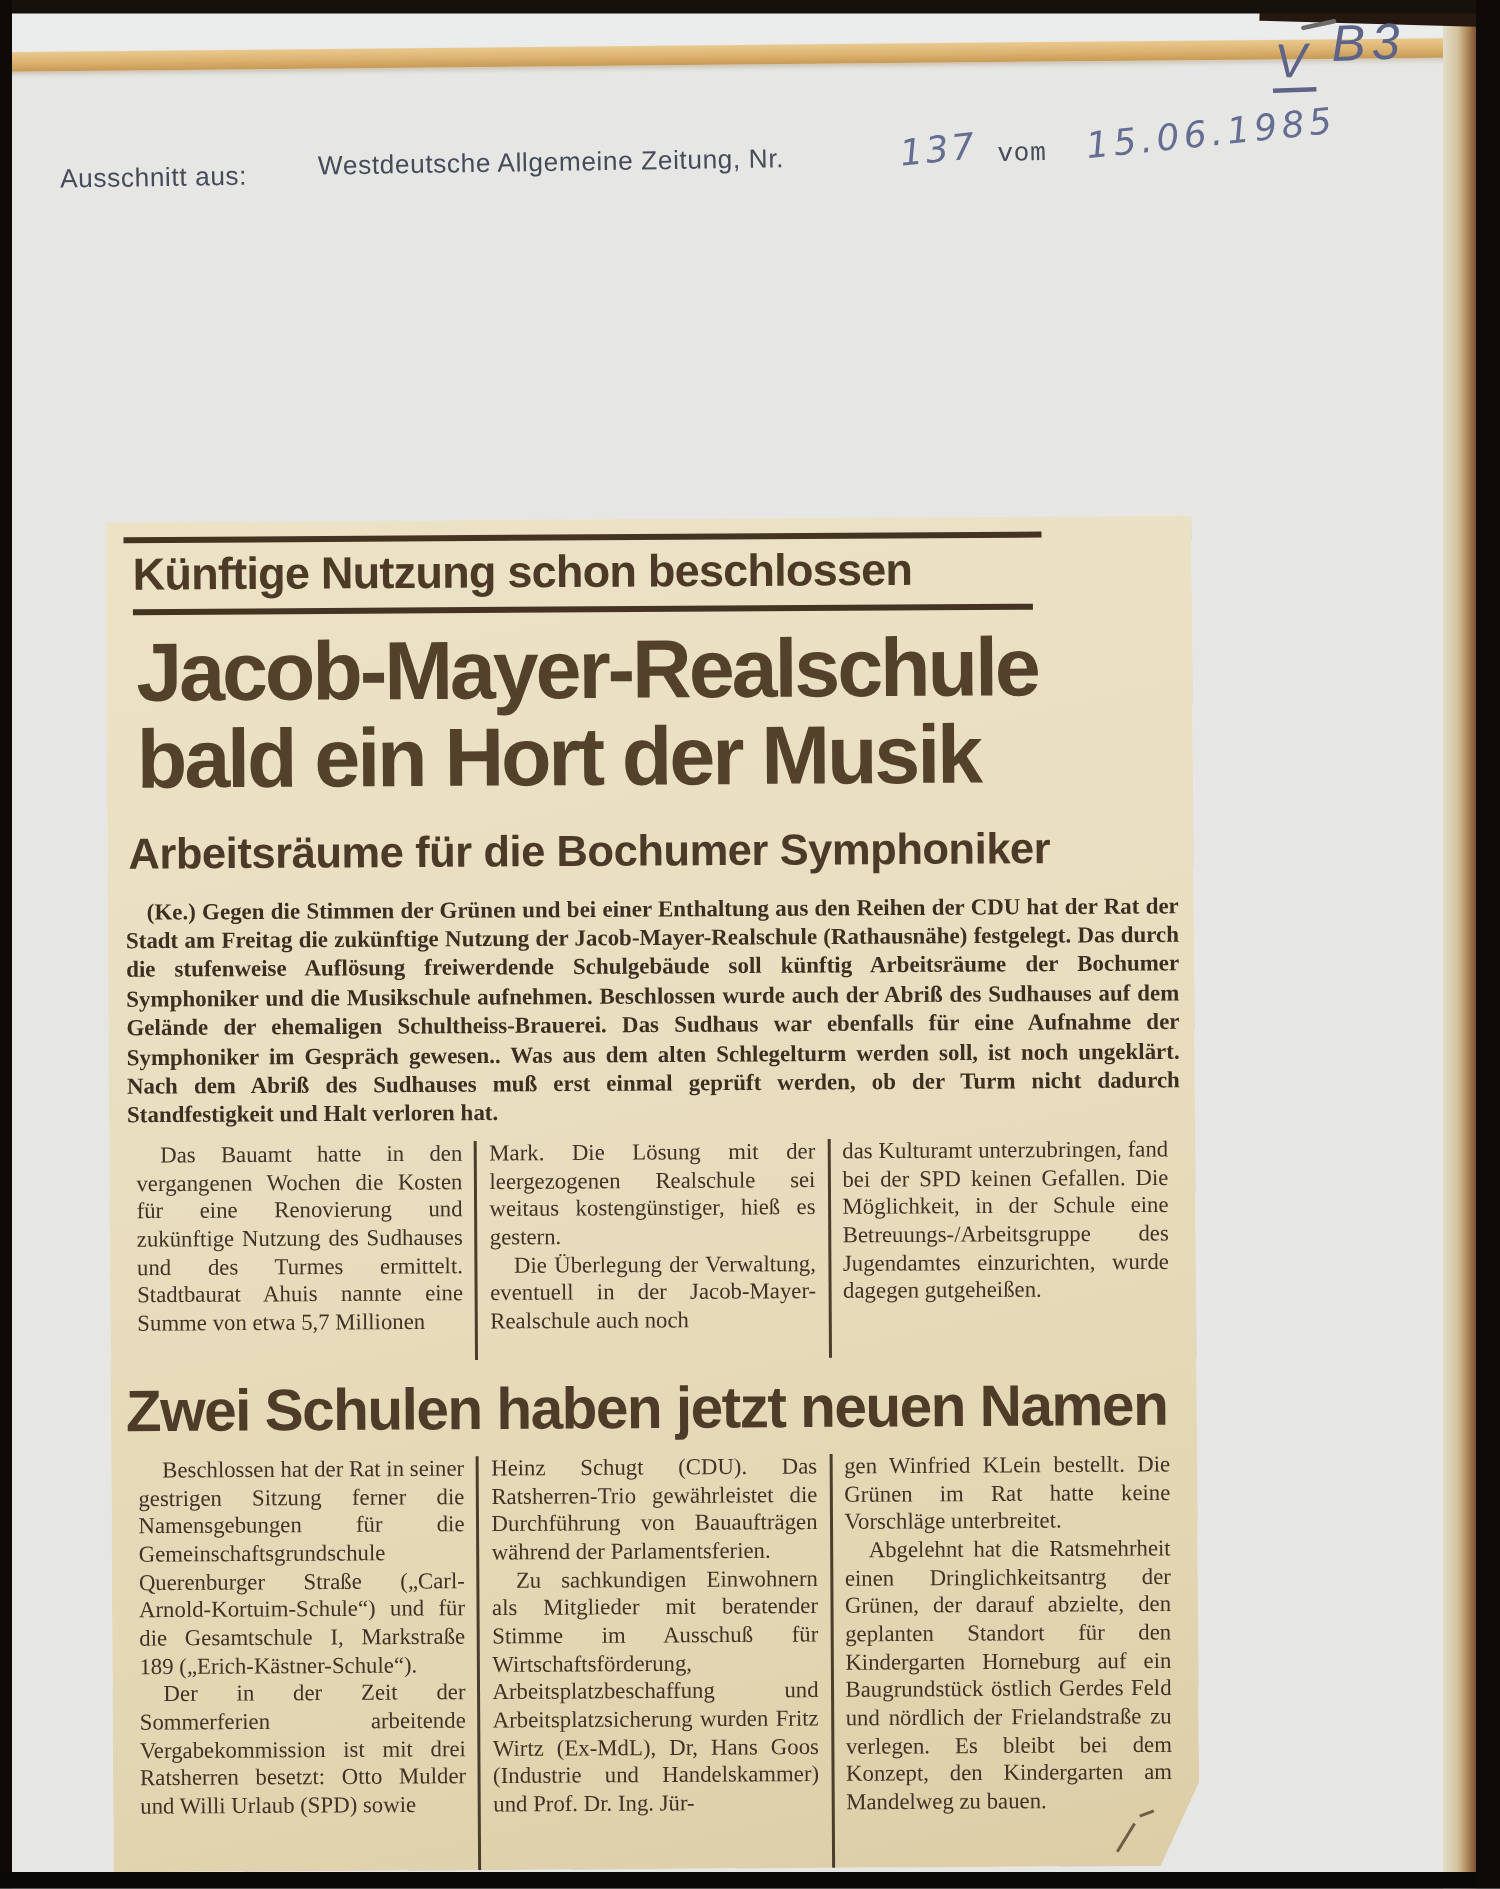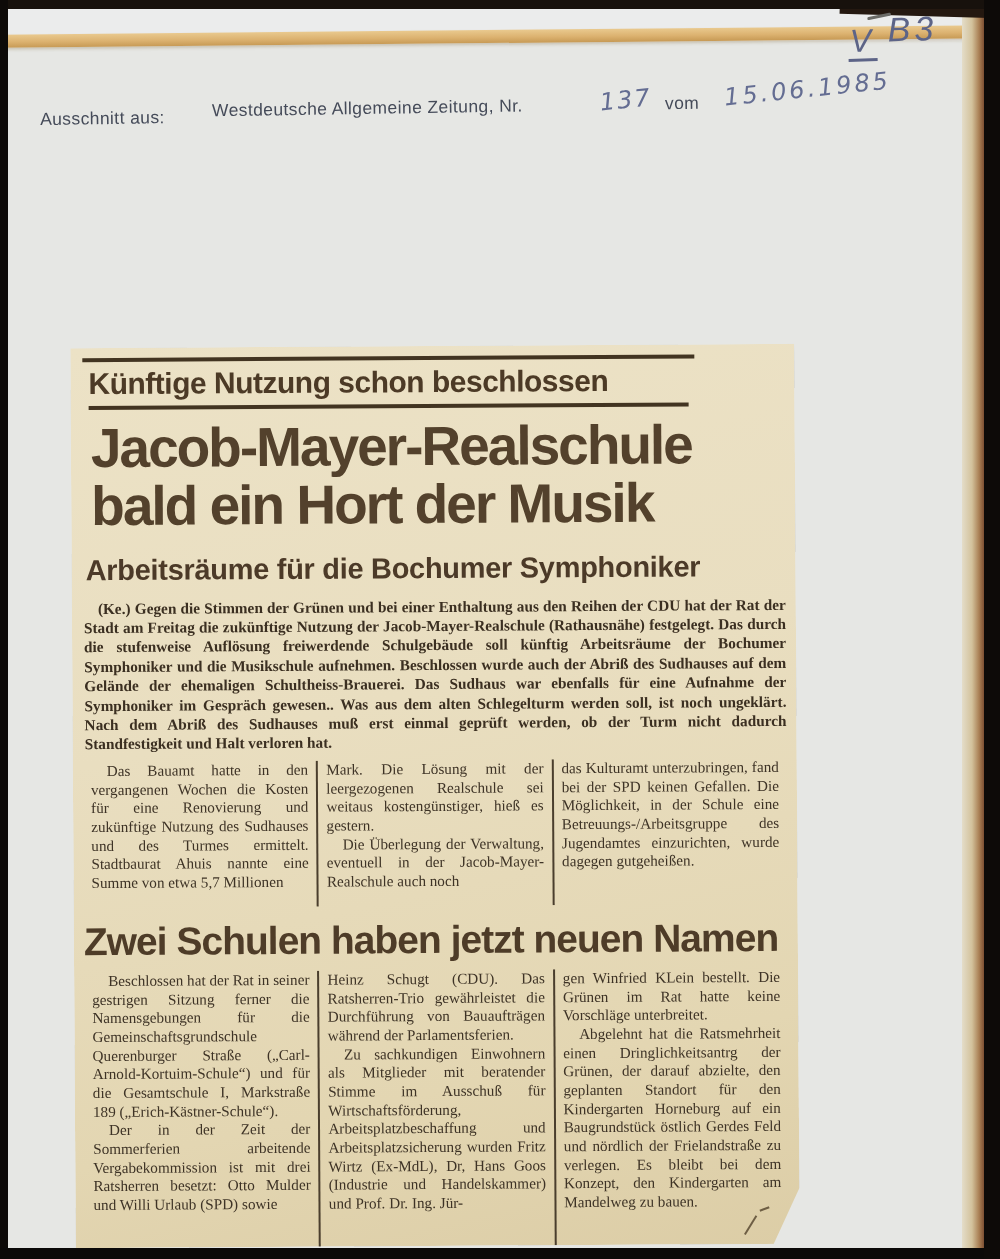--- a/index.html
+++ b/index.html
@@ -36,21 +36,21 @@
   .roman-v{position:absolute;left:8px;top:16px;font-size:32px;font-style:italic;
     border-bottom:3px solid #5d6487;padding:0 6px 0 2px;line-height:1.1;}
   .code-b3{position:absolute;left:48px;top:4px;font-size:34px;font-style:italic;letter-spacing:4px;}
   
   .source-line{position:absolute;left:40px;top:88px;width:900px;height:46px;
     transform:rotate(-0.9deg);color:#454b59;font-size:17.5px;letter-spacing:.4px;}
   .source-label{position:absolute;left:0;top:14px;}
   .source-name{position:absolute;left:172px;top:8px;}
   .hand{color:#646d92;font-style:italic;font-family:"DejaVu Sans",sans-serif;}
   .issue-no{position:absolute;left:560px;top:0;font-size:24px;transform:rotate(-5deg);letter-spacing:2px;}
-  .vom{position:absolute;left:625px;top:8px;}
+  .vom{position:absolute;left:625px;top:8px;font-family:Liberation Mono, monospace;}
   .date{position:absolute;left:684px;top:-8px;font-size:24px;transform:rotate(-5deg);letter-spacing:3px;}
   
   .clipping{
     position:absolute;left:73px;top:346px;width:724px;height:900px;
     background:linear-gradient(168deg,#ece2c6 0%,#e9dec0 40%,#e3d6b2 78%,#dccda6 100%);
     transform:rotate(-0.35deg);
     clip-path:polygon(0 0,100% 0,100% 93.8%,96.4% 100%,0 100%);
     box-shadow:2px 3px 6px rgba(60,45,20,.35);
     padding:6px 10px;box-sizing:border-box;
     color:#3d3124;

